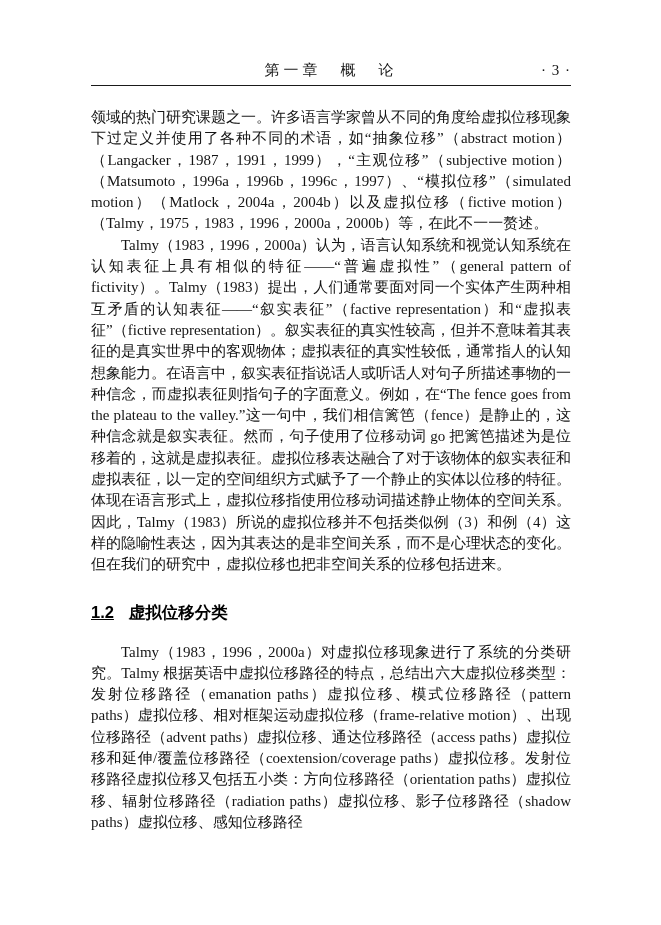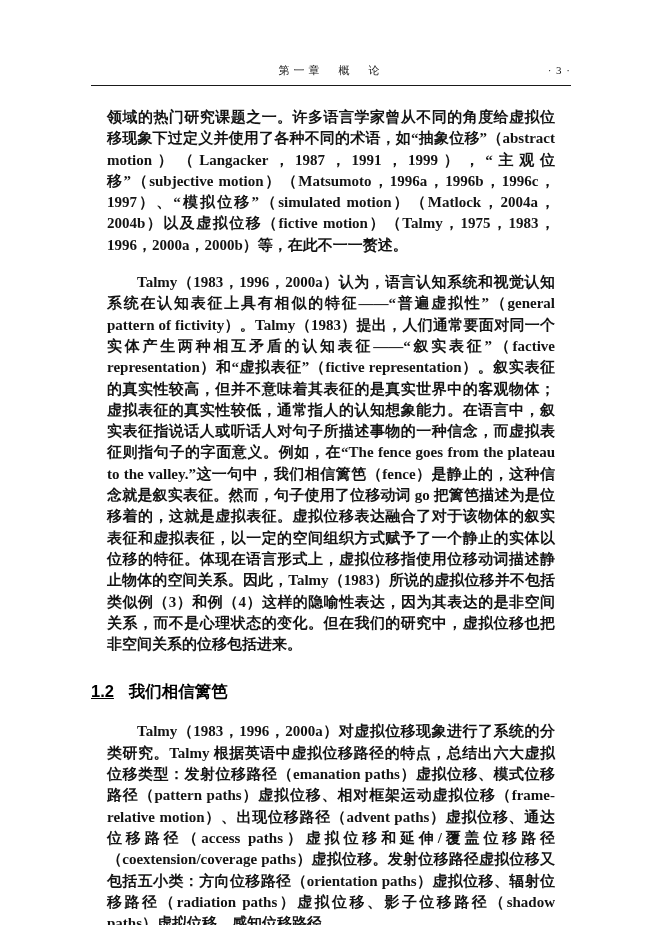--- a/index.html
+++ b/index.html
@@ -18,21 +18,21 @@
     width: 661px;
     height: 925px;
     box-sizing: border-box;
     padding: 62px 90px 0 91px;
     background: #ffffff;
     overflow: hidden;
   }
   .running-header {
     position: relative;
     height: 17px;
-    font-size: 11px;
+    font-size: 15px;
     line-height: 17px;
     padding-bottom: 6px;
     border-bottom: 1px solid #1a1a1a;
   }
   .chapter-title {
     display: block;
     text-align: center;
     letter-spacing: 4px;
   }
   .page-number {
@@ -42,23 +42,22 @@
     letter-spacing: 1px;
   }
   .body-text {
     margin-top: 21px;
     font-size: 15px;
     line-height: 21.3px;
     text-align: justify;
     text-justify: inter-ideograph;
   }
   .body-text p {
-    margin: 16px;
+    margin: 0;
     text-indent: 2em;
-    font-weight: bold;
   }
   .body-text p.continuation {
     text-indent: 0;
   }
   .section-heading {
     font-family: "Liberation Sans", "DejaVu Sans", sans-serif;
     font-weight: bold;
     font-size: 16.5px;
     line-height: 22px;
     color: #000;
@@ -78,19 +77,19 @@
   <div class="running-header">
     <span class="chapter-title">第一章　概　论</span>
     <span class="page-number">· 3 ·</span>
   </div>
 
   <div class="body-text">
     <p class="continuation">领域的热门研究课题之一。许多语言学家曾从不同的角度给虚拟位移现象下过定义并使用了各种不同的术语，如“抽象位移”（abstract motion）（Langacker，1987，1991，1999），“主观位移”（subjective motion）（Matsumoto，1996a，1996b，1996c，1997）、“模拟位移”（simulated motion）（Matlock，2004a，2004b）以及虚拟位移（fictive motion）（Talmy，1975，1983，1996，2000a，2000b）等，在此不一一赘述。</p>
     <p>Talmy（1983，1996，2000a）认为，语言认知系统和视觉认知系统在认知表征上具有相似的特征——“普遍虚拟性”（general pattern of fictivity）。Talmy（1983）提出，人们通常要面对同一个实体产生两种相互矛盾的认知表征——“叙实表征”（factive representation）和“虚拟表征”（fictive representation）。叙实表征的真实性较高，但并不意味着其表征的是真实世界中的客观物体；虚拟表征的真实性较低，通常指人的认知想象能力。在语言中，叙实表征指说话人或听话人对句子所描述事物的一种信念，而虚拟表征则指句子的字面意义。例如，在“The fence goes from the plateau to the valley.”这一句中，我们相信篱笆（fence）是静止的，这种信念就是叙实表征。然而，句子使用了位移动词 go 把篱笆描述为是位移着的，这就是虚拟表征。虚拟位移表达融合了对于该物体的叙实表征和虚拟表征，以一定的空间组织方式赋予了一个静止的实体以位移的特征。体现在语言形式上，虚拟位移指使用位移动词描述静止物体的空间关系。因此，Talmy（1983）所说的虚拟位移并不包括类似例（3）和例（4）这样的隐喻性表达，因为其表达的是非空间关系，而不是心理状态的变化。但在我们的研究中，虚拟位移也把非空间关系的位移包括进来。</p>
 
     <h2 class="section-heading">
-      <span class="section-number">1.2</span><span>我们相信篱笆</span>
+      <span class="section-number">1.2</span><span>虚拟位移分类</span>
     </h2>
 
     <p>Talmy（1983，1996，2000a）对虚拟位移现象进行了系统的分类研究。Talmy 根据英语中虚拟位移路径的特点，总结出六大虚拟位移类型：发射位移路径（emanation paths）虚拟位移、模式位移路径（pattern paths）虚拟位移、相对框架运动虚拟位移（frame-relative motion）、出现位移路径（advent paths）虚拟位移、通达位移路径（access paths）虚拟位移和延伸/覆盖位移路径（coextension/coverage paths）虚拟位移。发射位移路径虚拟位移又包括五小类：方向位移路径（orientation paths）虚拟位移、辐射位移路径（radiation paths）虚拟位移、影子位移路径（shadow paths）虚拟位移、感知位移路径</p>
   </div>
 
 </div>
 
 </body></html>

